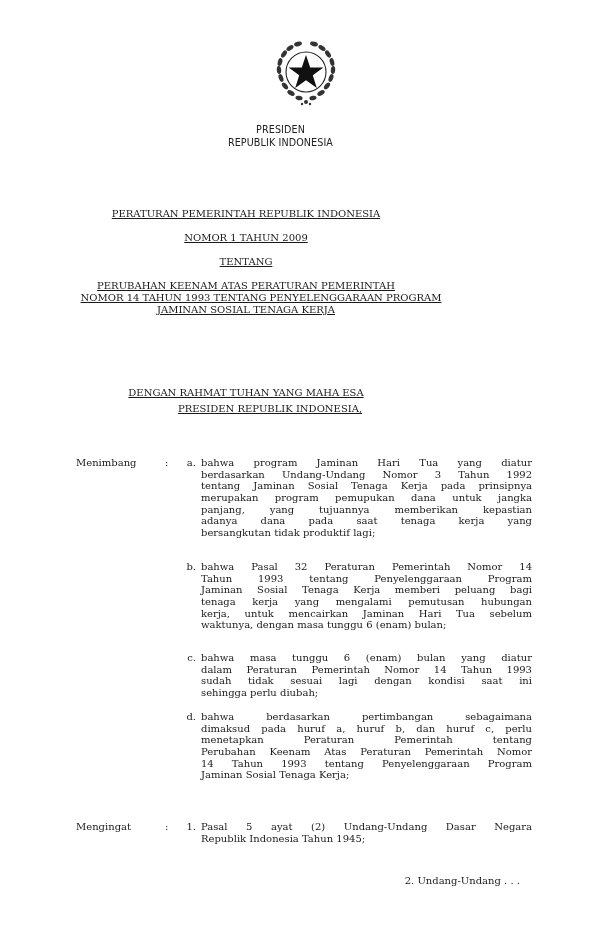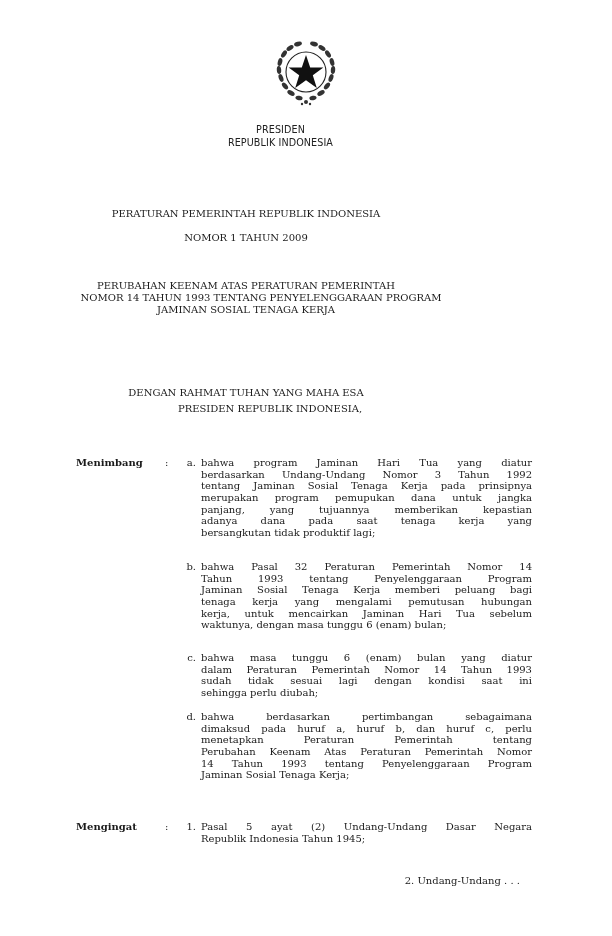--- a/index.html
+++ b/index.html
@@ -40,36 +40,36 @@
     .ph1 { top: 124px; }
     .ph2 { top: 137px; }
 
     .center-line {
       position: absolute;
       left: 0; width: 492px;
       text-align: center;
       font-size: 10px;
       line-height: 12px;
       letter-spacing: 0px;
+      text-decoration: underline;
     }
     .t1 { top: 208px; }
     .t2 { top: 232px; }
     .t3 { top: 256px; }
     .t4 { top: 280px; }
     .t5 { top: 292px; margin-left: 15px; }
     .t6 { top: 304px; }
     .t7 { top: 343px; margin-top: 44px; }
     .t8 { top: 403px; padding-left: 24px; }
 
     .section-label {
       position: absolute;
       left: 76px;
       font-size: 10px;
       line-height: 12px;
-      font-weight: bold;
     }
     .colon {
       position: absolute;
       left: 165px;
       font-size: 10px;
       line-height: 12px;
     }
     .item-marker {
       position: absolute;
       width: 18px;
@@ -142,20 +142,21 @@
     </g>
 
     <polygon fill="#111" points="38,19 42.2,31.5 55.4,31.6 44.8,39.3 48.8,51.9 38,44.2 27.2,51.9 31.2,39.3 20.6,31.6 33.8,31.5"></polygon>
   </svg>
 
   <div class="presiden-head ph1">PRESIDEN</div>
   <div class="presiden-head ph2">REPUBLIK INDONESIA</div>
 
   <div class="center-line t1">PERATURAN PEMERINTAH REPUBLIK INDONESIA</div>
   <div class="center-line t2">NOMOR  1  TAHUN  2009</div>
+  <div class="center-line t3">TENTANG</div>
   <div class="center-line t4">PERUBAHAN KEENAM ATAS PERATURAN PEMERINTAH</div>
   <div class="center-line t5">NOMOR 14 TAHUN 1993 TENTANG PENYELENGGARAAN PROGRAM</div>
   <div class="center-line t6">JAMINAN SOSIAL TENAGA KERJA</div>
   <div class="center-line t7">DENGAN RAHMAT TUHAN YANG MAHA ESA</div>
   <div class="center-line t8">PRESIDEN REPUBLIK INDONESIA,</div>
 
   <div class="section-label" style="top:457px;">Menimbang</div>
   <div class="colon" style="top:457px;">:</div>
 
   <div class="item-marker" style="top:457px;">a.</div>

